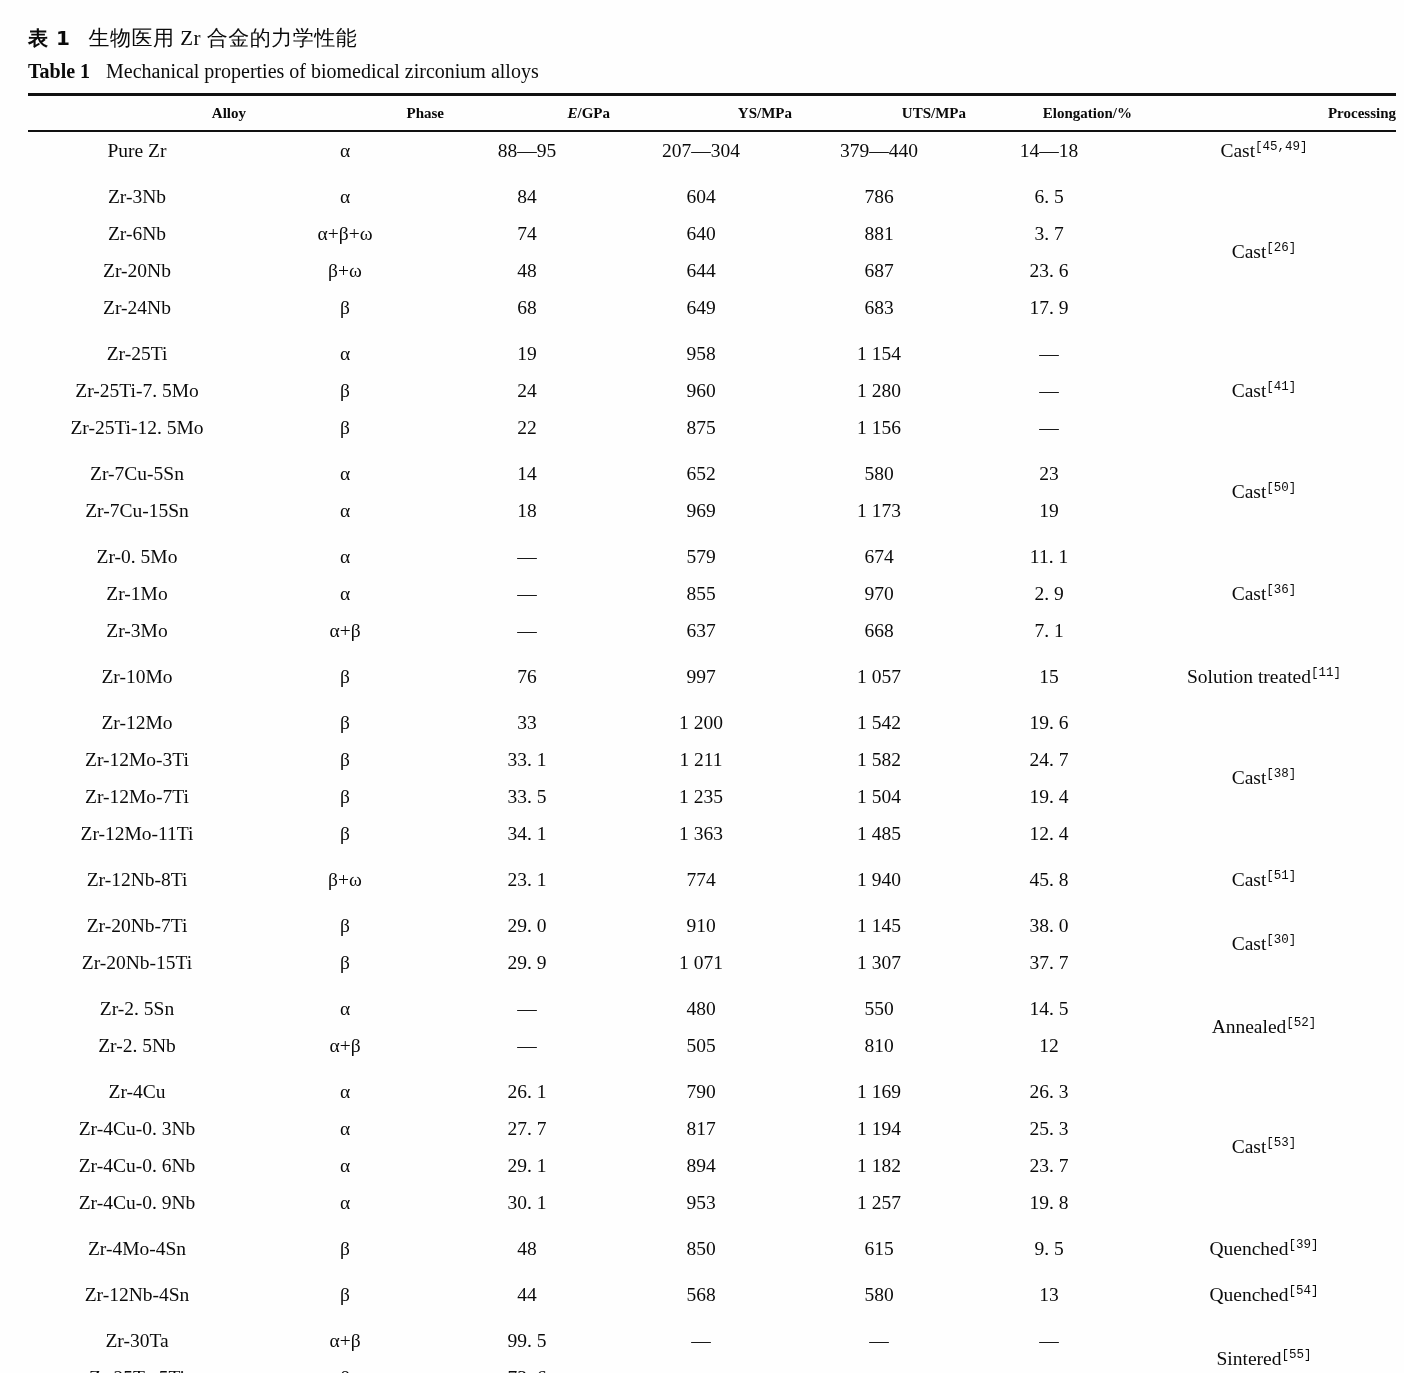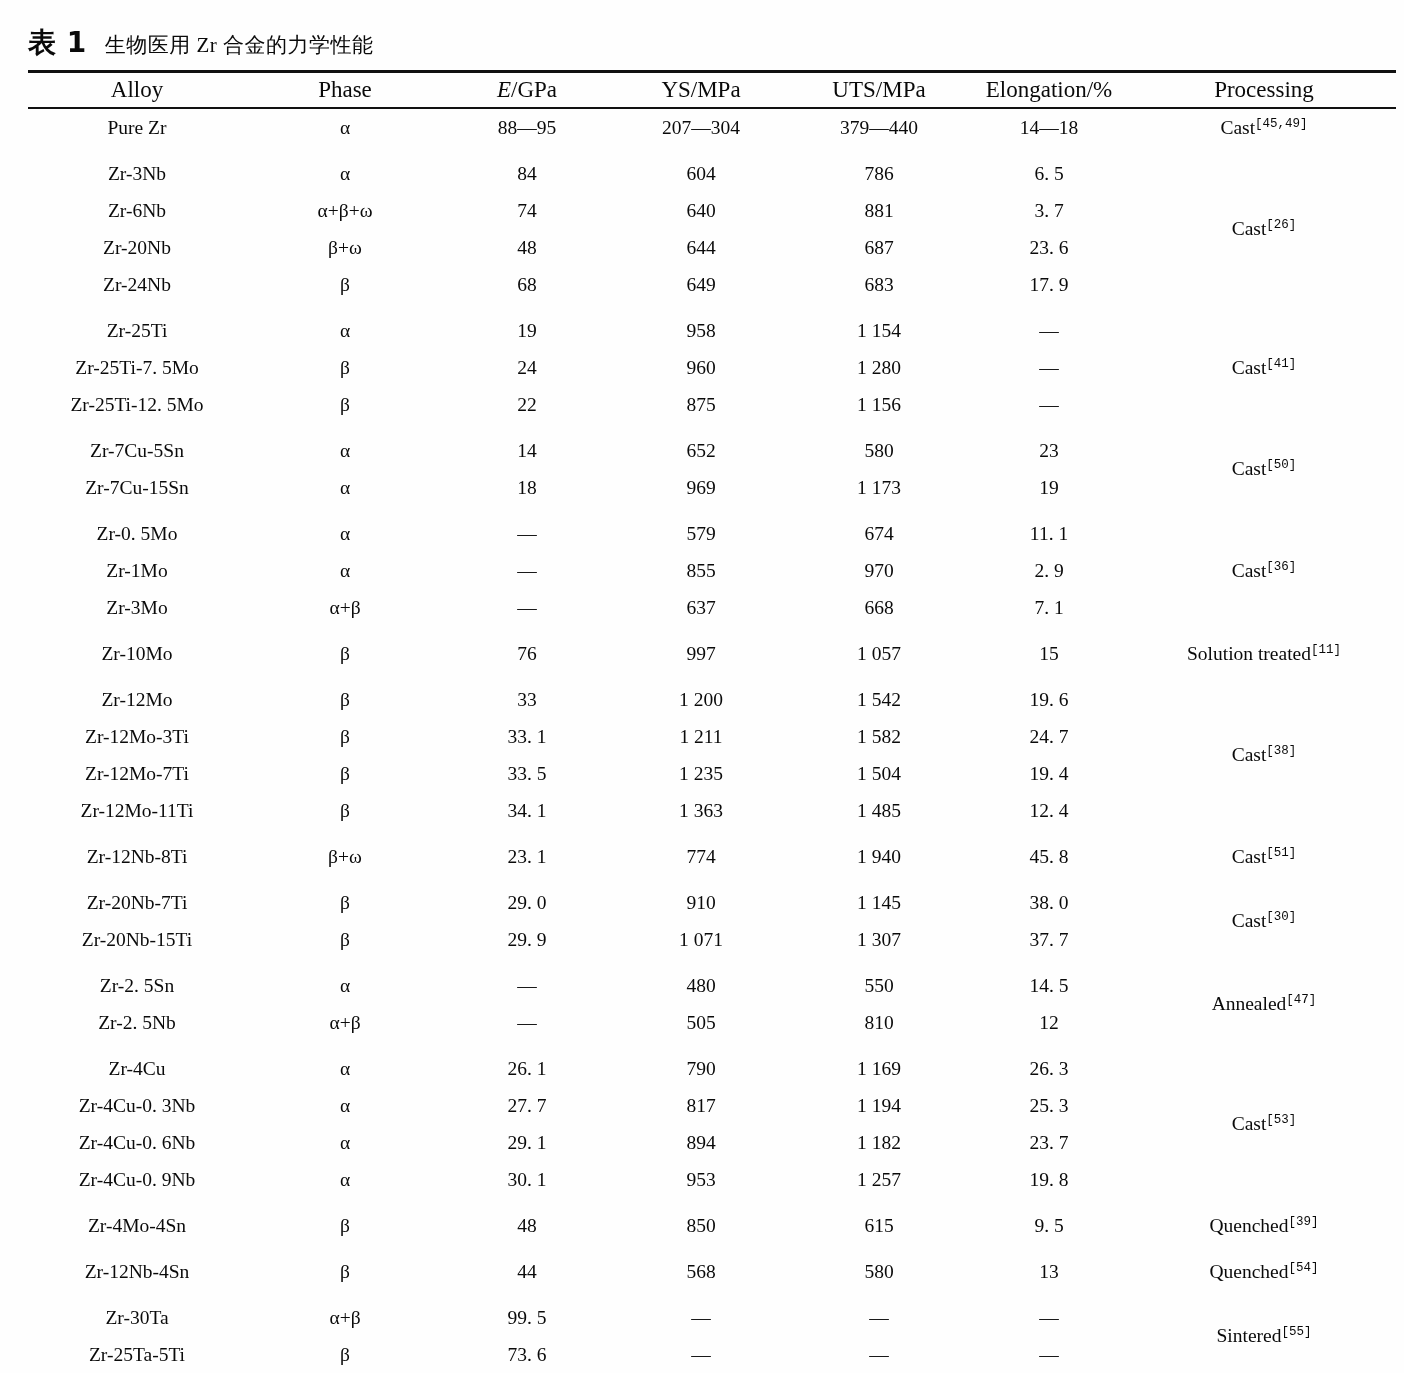--- a/index.html
+++ b/index.html
@@ -5,37 +5,37 @@
   html, body { margin: 0; padding: 0; }
   body {
     width: 1404px; height: 1373px;
     background: #fefefe; color: #0a0a0a;
     font-family: "Liberation Serif", serif;
     overflow: hidden;
   }
   .page { padding: 24px 6px 0 28px; }
 
   .caption-cn { font-size: 21px; letter-spacing: 0.5px; margin: 0 0 8px 0; }
-  .caption-cn .cap-label { font-weight: bold; font-family: "DejaVu Sans", sans-serif; font-size: 28px; margin-right: 18px; }
+  .caption-cn .cap-label { font-weight: bold; font-family: "DejaVu Sans", sans-serif; font-size: 20px; margin-right: 18px; }
   .caption-en { font-size: 20px; margin: 0 0 10px 0; }
   .caption-en .cap-label { font-weight: bold; margin-right: 16px; }
 
   table.props {
     border-collapse: collapse;
     table-layout: fixed;
     width: 1368px;
     border-top: 3px solid #111;
     border-bottom: 3px solid #111;
   }
   table.props thead th {
-    font-weight: normal;
-    font-size: 23px;
+    font-weight: bold;
+    font-size: 15px;
     height: 34px;
     padding: 0;
-    text-align: center;
+    text-align: right;
     vertical-align: middle;
     border-bottom: 2px solid #111;
   }
   table.props td {
     text-align: center;
     vertical-align: middle;
     font-size: 19.5px;
     height: 37px;
     padding: 0;
     white-space: nowrap;
@@ -44,20 +44,21 @@
   sup.ref { font-size: 12.5px; line-height: 0; font-family: Liberation Mono, monospace; }
   i.hdr-italic { font-style: italic; }
 </style>
 </head>
 <body>
 
 <div class="page">
 
   <p class="caption-cn"><span class="cap-label">表 1</span><span>生物医用 Zr 合金的力学性能</span></p>
 
+  <p class="caption-en"><span class="cap-label">Table 1</span><span>Mechanical properties of biomedical zirconium alloys</span></p>
 
   <table class="props">
     <colgroup>
       <col style="width:218px">
         <col style="width:198px">
         <col style="width:166px">
       <col style="width:182px">
         <col style="width:174px">
         <col style="width:166px">
       <col style="width:264px">
@@ -251,21 +252,21 @@
           <td>1 307</td>
           <td>37. 7</td>
         </tr>
         <tr class="group-start">
           <td>Zr-2. 5Sn</td>
           <td>α</td>
           <td>—</td>
           <td>480</td>
           <td>550</td>
           <td>14. 5</td>
-          <td rowspan="2"><span>Annealed</span><sup class="ref">[47]</sup></td>
+          <td rowspan="2"><span>Annealed</span><sup class="ref">[52]</sup></td>
         </tr>
         <tr>
           <td>Zr-2. 5Nb</td>
           <td>α+β</td>
           <td>—</td>
           <td>505</td>
           <td>810</td>
           <td>12</td>
         </tr>
         <tr class="group-start">

